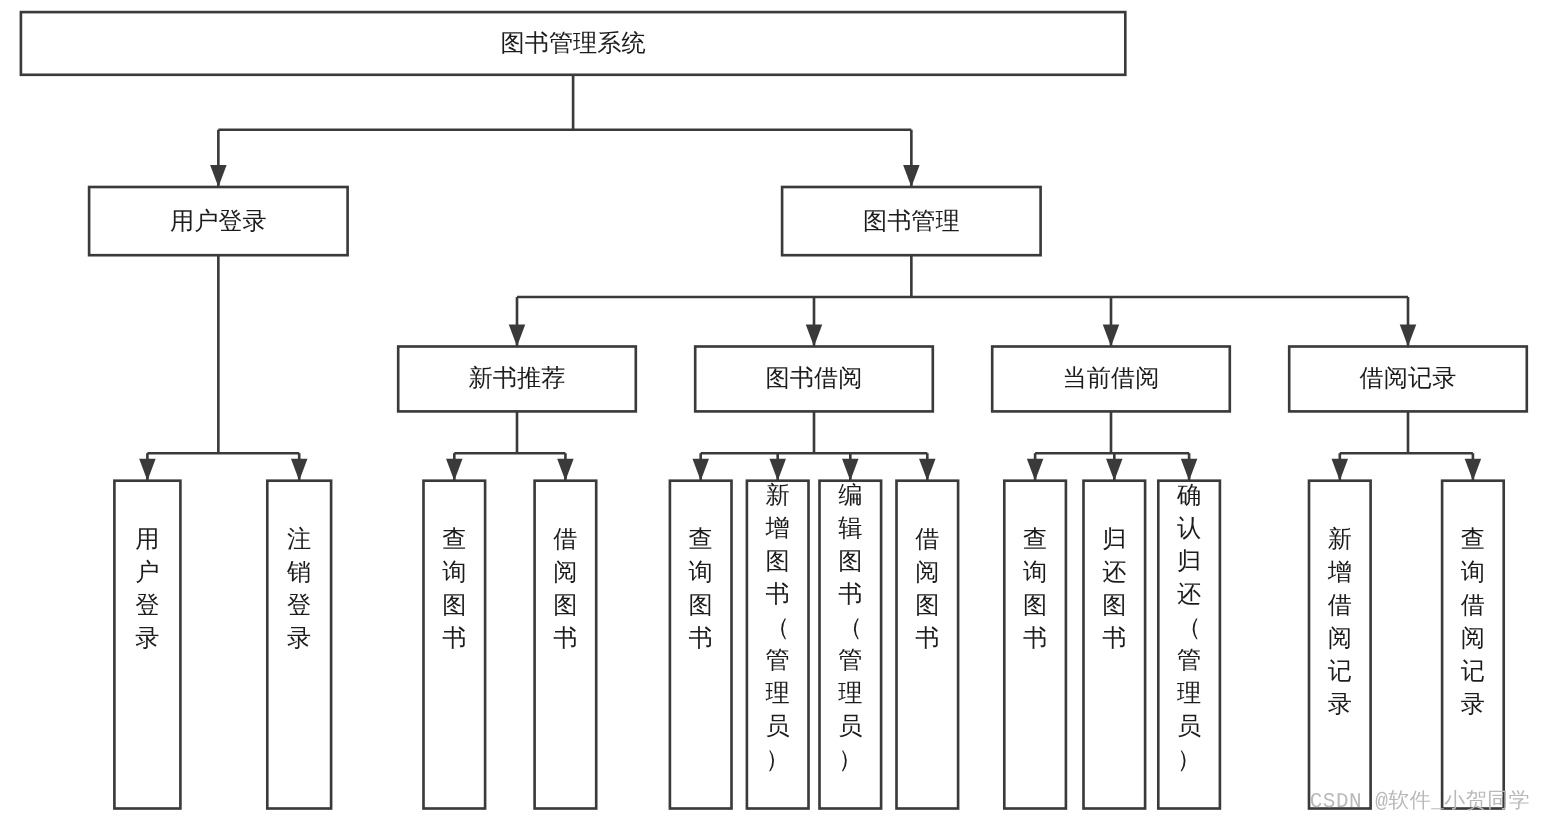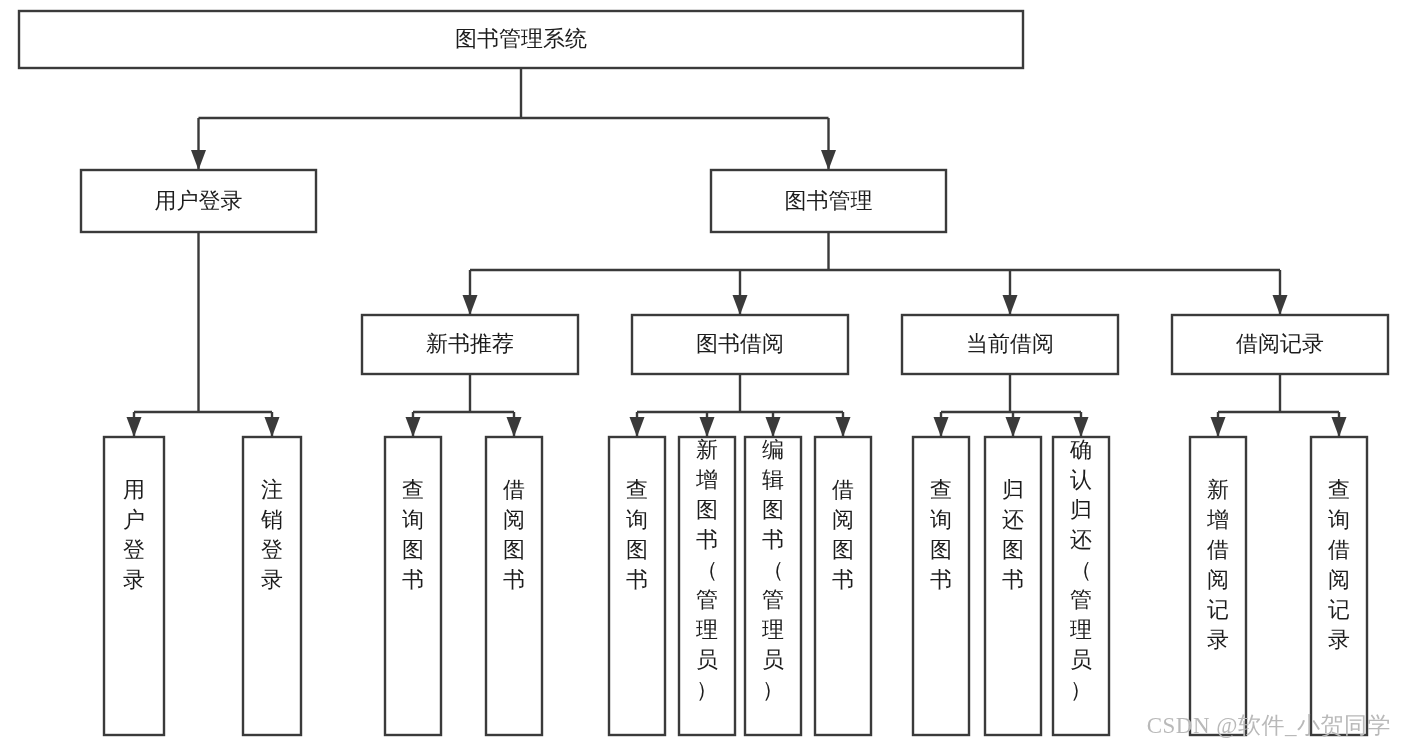--- a/index.html
+++ b/index.html
@@ -51,22 +51,22 @@
   .node-label-v {
     font-family: "Liberation Sans", "DejaVu Sans", sans-serif;
     font-size: 22px;
     fill: #1c1c1c;
     text-anchor: middle;
   }
   .watermark {
     position: absolute;
     right: 14px;
     bottom: 6px;
-    font-family: Liberation Serif, serif;
-    font-size: 23px;
+    font-family: Liberation Mono, monospace;
+    font-size: 19px;
     color: #b9b9b9;
     letter-spacing: 0.5px;
     white-space: nowrap;
     user-select: none;
   }
 </style>
 </head>
 <body>
 
 <div id="diagram-root">

